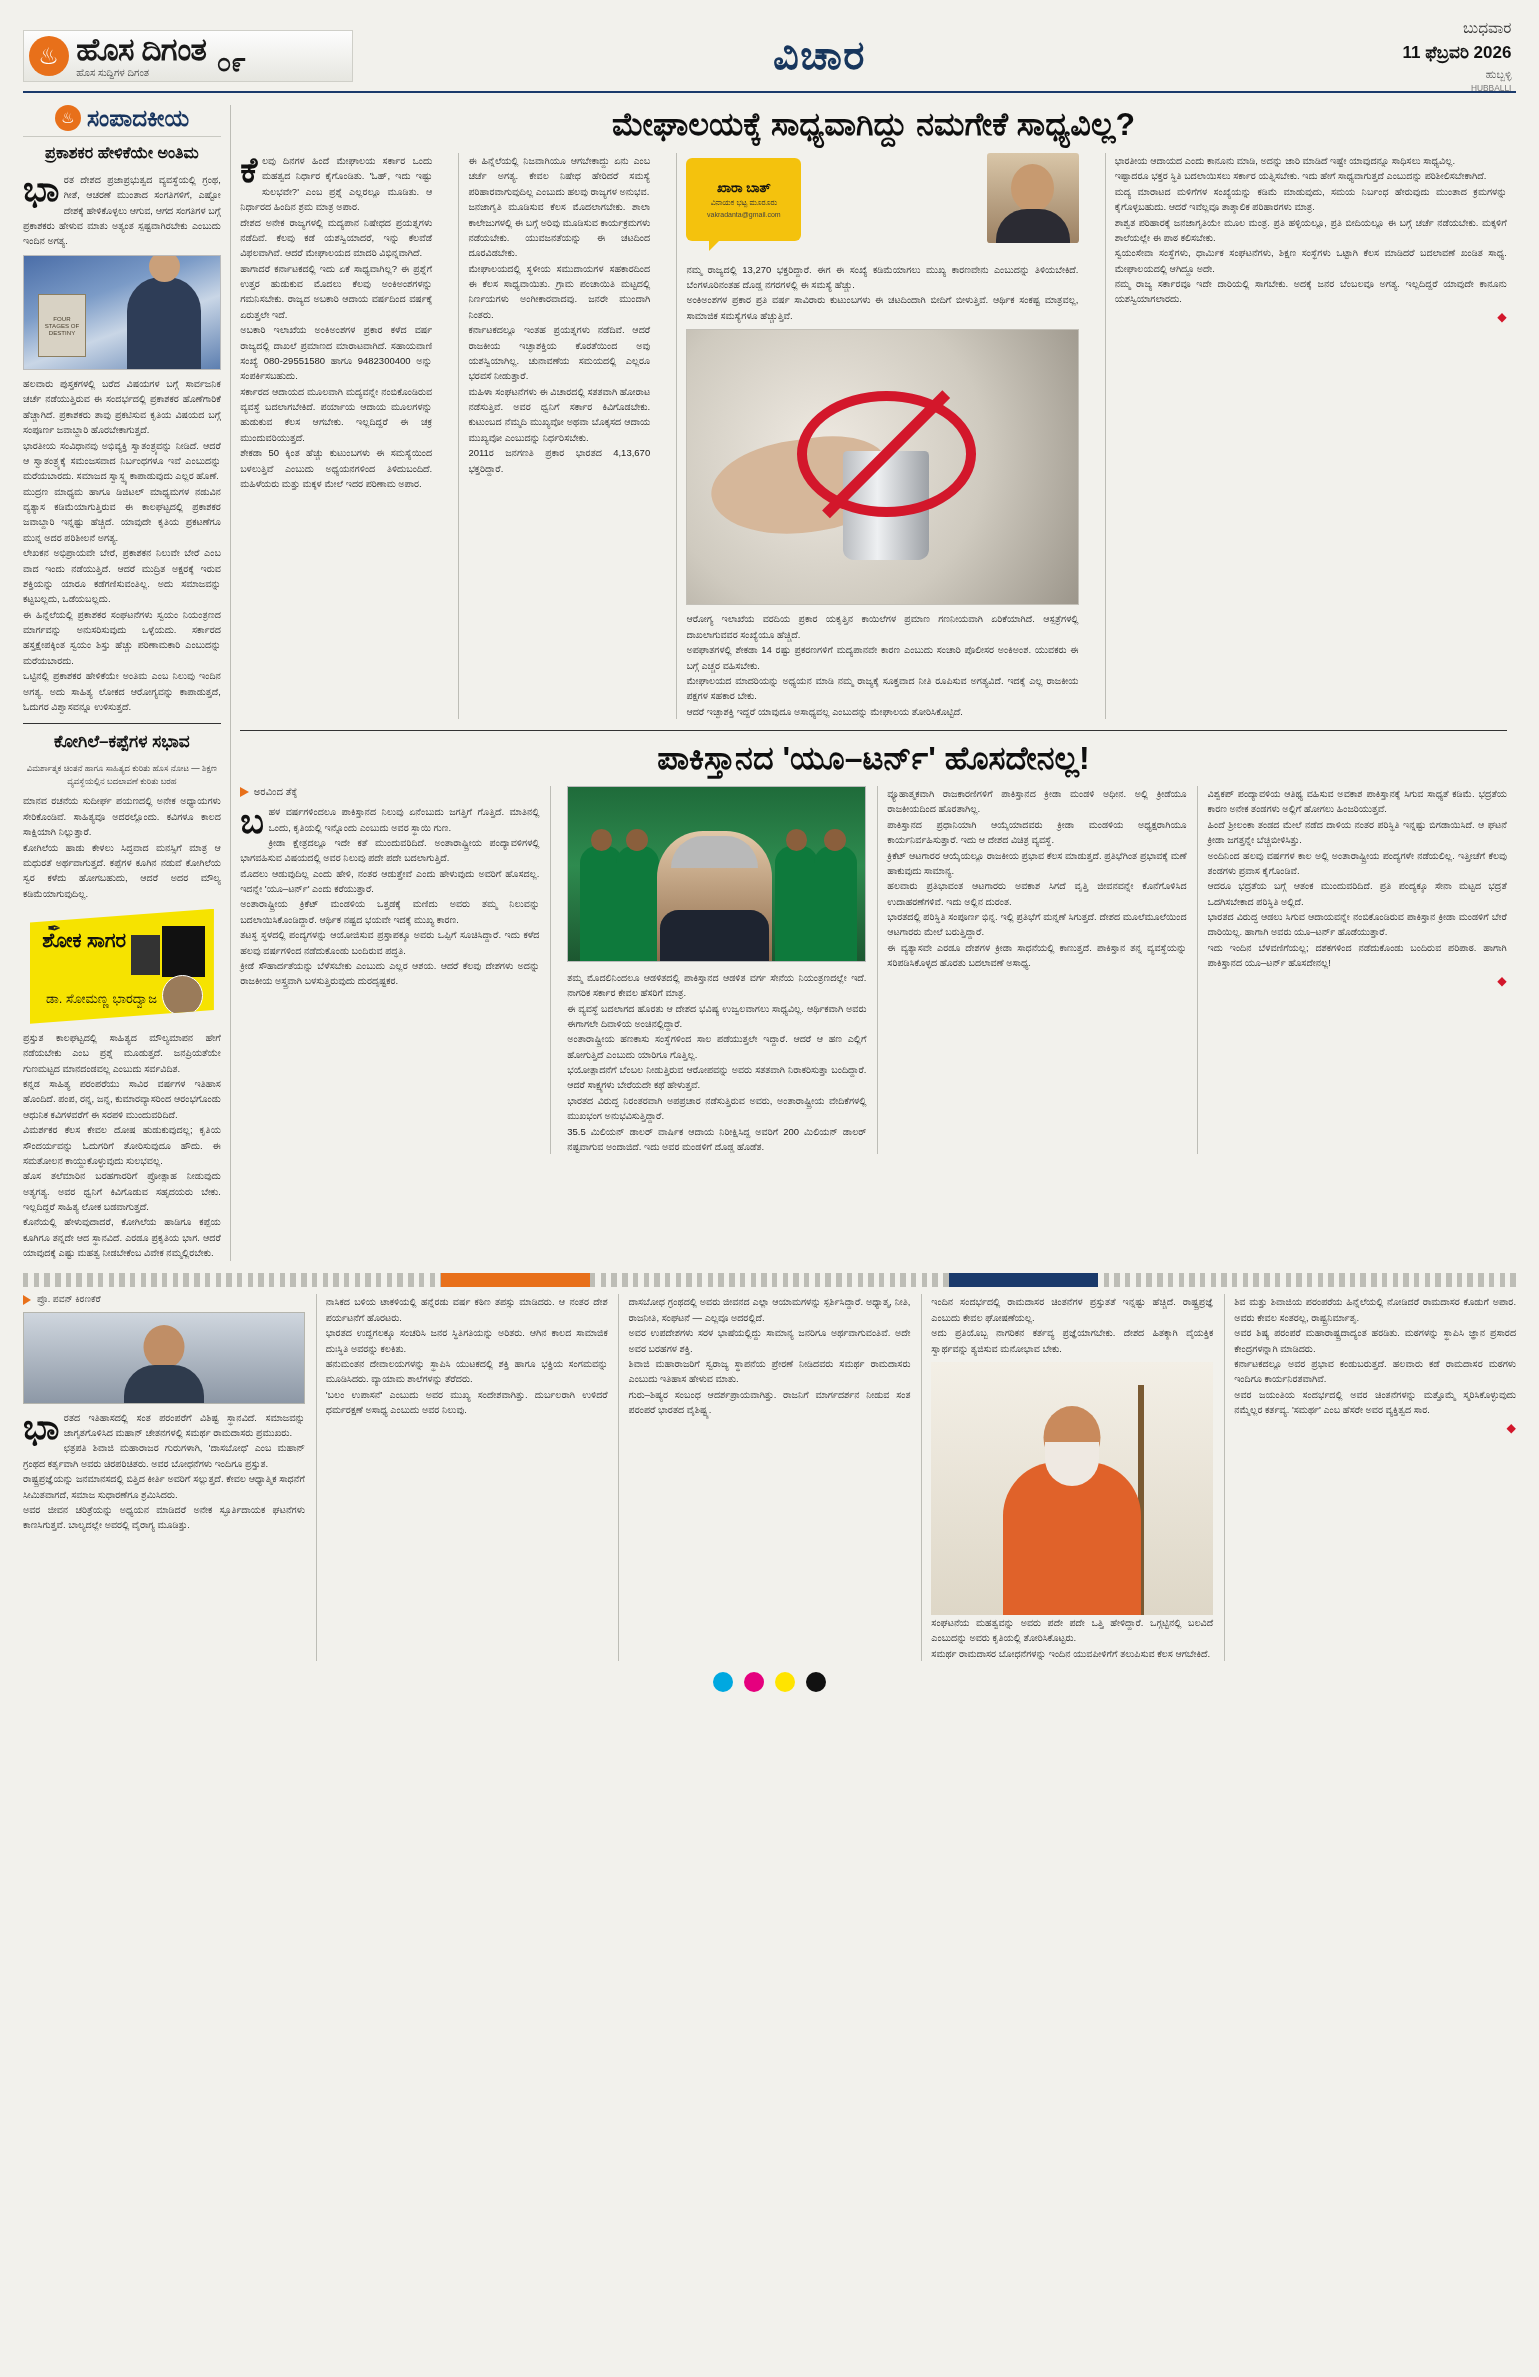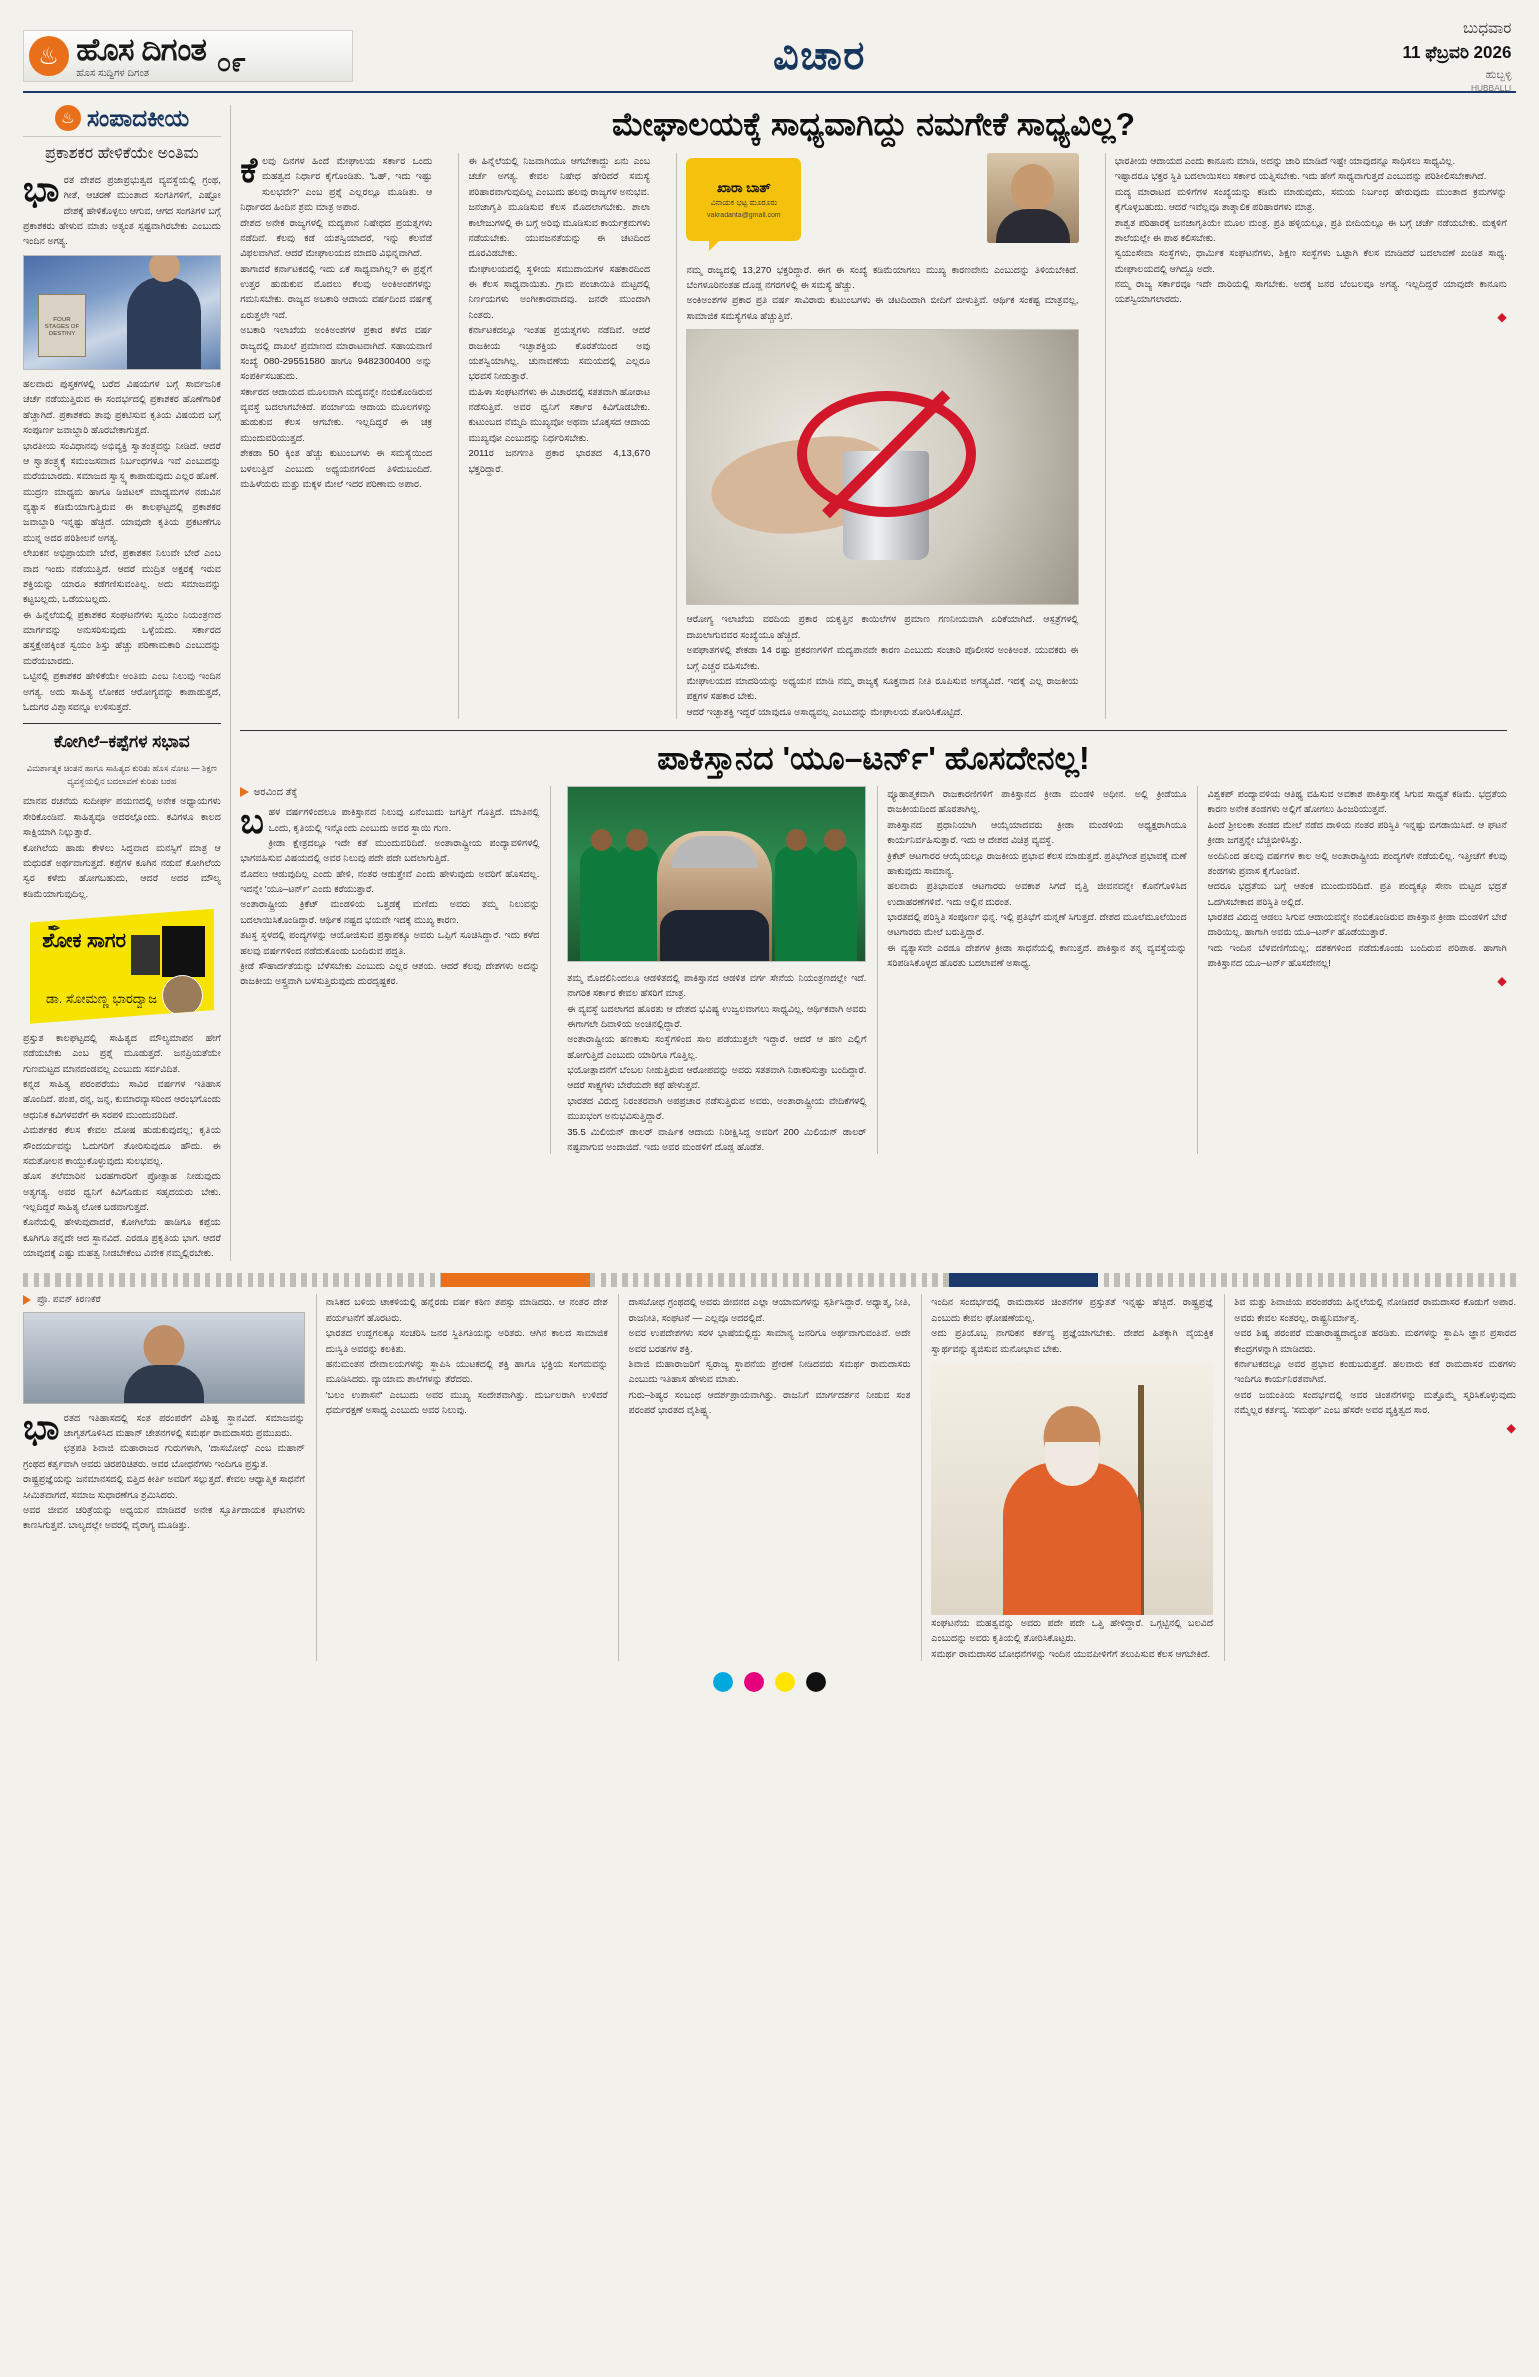--- a/index.html
+++ b/index.html
@@ -76,21 +76,21 @@
     display:flex; align-items:center; justify-content:center;
     border-bottom:0.8px solid #c9c9c2; padding-bottom:4.6px; margin-bottom:4.6px;
   }
   .edit-head .flame {
     width:26px;height:26px;border-radius:50%;
     background:#e8701a;color:#fff;display:flex;align-items:center;justify-content:center;
     font-size:15.3px;margin-right:6.1px;
   }
   .edit-head .t { font-size:23px; font-weight:bold; color:#18355f; }
   .edit-title {
-    font-size:16px; font-weight:normal; text-align:center; color:#111;
+    font-size:16px; font-weight:bold; text-align:center; color:#111;
     margin:6.1px 0 7.7px 0; line-height:1.3;
   }
   .dropcap::first-letter {
     font-size:35px; font-weight:bold; float:left; line-height:0.82;
     padding:3.1px 4.6px 0 0; color:#111;
   }
   .edit-photo {
     width:100%; height:115px; margin:6.1px 0 6.1px 0;
     background:linear-gradient(160deg,#4b6ea8 0%, #7b9bc7 35%, #c9d6e6 60%, #5d7fb0 100%);
     position:relative; overflow:hidden; border:0.8px solid #bbb;

